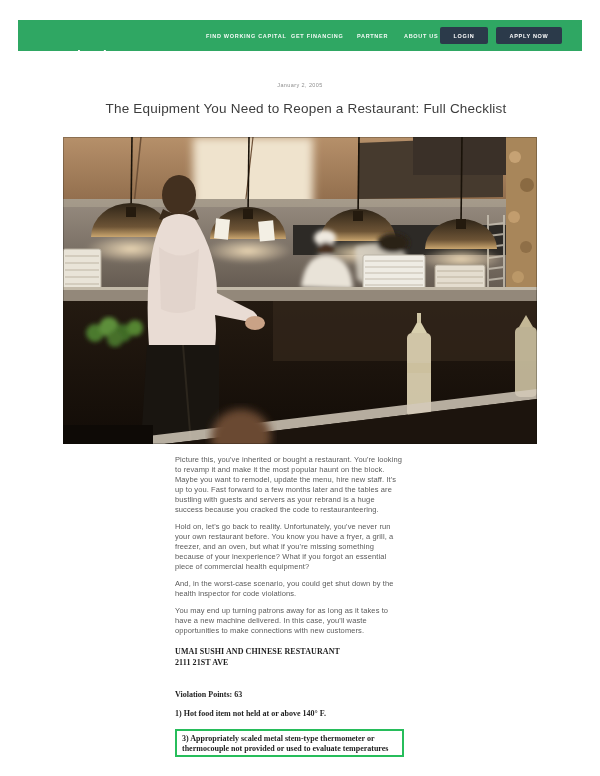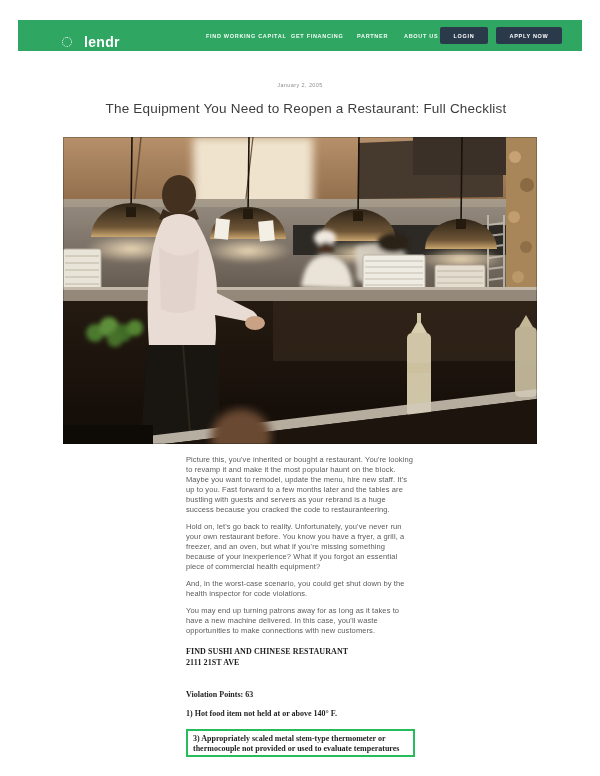--- a/index.html
+++ b/index.html
@@ -6,21 +6,21 @@
   html,body { background:#ffffff; }
   .screen {
     position:relative; width:600px; height:776px; background:#ffffff;
     overflow:hidden; font-family:"Liberation Sans", sans-serif;
   }
   
   .topbar {
     position:absolute; left:18px; top:20px; width:564px; height:31px;
     background:#2FA763;
   }
-  .logo { position:absolute; left:44px; top:0; height:44px; display:flex; align-items:center; gap:12px; cursor:pointer; }
+  .logo { position:absolute; left:44px; top:0; height:44px; display:flex; align-items:flex-end; gap:5px; cursor:pointer; }
   .logo-icon {
     width:10px; height:10px; border:1.6px dotted #ffffff; border-radius:50%;
   }
   .logo-text { color:#ffffff; font-size:14px; font-weight:bold; letter-spacing:.3px; }
   .nav-link {
     position:absolute; top:0; height:31px; display:flex; align-items:center;
     color:rgba(255,255,255,.95); font-size:5.5px; letter-spacing:.7px; font-weight:bold;
     cursor:pointer; white-space:nowrap;
   }
   .nl1 { left:188px; } .nl2 { left:273px; } .nl3 { left:339px; } .nl4 { left:386px; }
@@ -36,21 +36,21 @@
     position:absolute; left:0; top:82px; width:600px; text-align:center;
     font-size:5.5px; letter-spacing:.4px; color:#8f8f8f;
   }
   .post-title {
     position:absolute; left:56px; top:101px; width:500px; text-align:center;
     font-size:13.5px; font-weight:500; color:#3d3d3d; letter-spacing:.2px;
   }
   
   .hero { position:absolute; left:63px; top:137px; width:474px; height:307px; overflow:hidden; }
   
-  .content { position:absolute; left:186px; top:455px; width:229px; color:#5b5b5b; }
+  .content { position:absolute; left:175px; top:455px; width:229px; color:#5b5b5b; }
   .content p { font-size:7.5px; line-height:10px; margin-bottom:7px; letter-spacing:.1px; }
   .violations { margin-top:10px; font-family:"Liberation Serif", serif; font-weight:bold; color:#1f1f1f; }
   .v-name, .v-addr { font-size:8px; line-height:11px; letter-spacing:.1px; }
   .v-points { font-size:8px; line-height:11px; margin-top:21px; }
   .v-item { font-size:8px; line-height:10.5px; margin-top:9px; }
   .v-box {
     margin-top:9px; border:2px solid #27BD5B; padding:3px 5px 0 5px;
     height:28px; overflow:hidden;
   }
   .v-box .v-item { margin-top:0; }
@@ -252,21 +252,21 @@
     </svg>
   </div>
 
   <div class="content">
     <p>Picture this, you've inherited or bought a restaurant. You're looking to revamp it and make it the most popular haunt on the block. Maybe you want to remodel, update the menu, hire new staff. It's up to you. Fast forward to a few months later and the tables are bustling with guests and servers as your rebrand is a huge success because you cracked the code to restauranteering.</p>
     <p>Hold on, let's go back to reality. Unfortunately, you've never run your own restaurant before. You know you have a fryer, a grill, a freezer, and an oven, but what if you're missing something because of your inexperience? What if you forgot an essential piece of commercial health equipment?</p>
     <p>And, in the worst-case scenario, you could get shut down by the health inspector for code violations.</p>
     <p>You may end up turning patrons away for as long as it takes to have a new machine delivered. In this case, you'll waste opportunities to make connections with new customers.</p>
 
     <div class="violations">
-      <div class="v-name">FIND SUSHI AND CHINESE RESTAURANT</div>
+      <div class="v-name">UMAI SUSHI AND CHINESE RESTAURANT</div>
       <div class="v-addr">2111 21ST AVE</div>
       <div class="v-points">Violation Points: 63</div>
       <div class="v-item">1) Hot food item not held at or above 140° F.</div>
       <div class="v-box">
         <div class="v-item">3) Appropriately scaled metal stem-type thermometer or thermocouple not provided or used to evaluate temperatures of</div>
       </div>
     </div>
   </div>
 
 </div>

